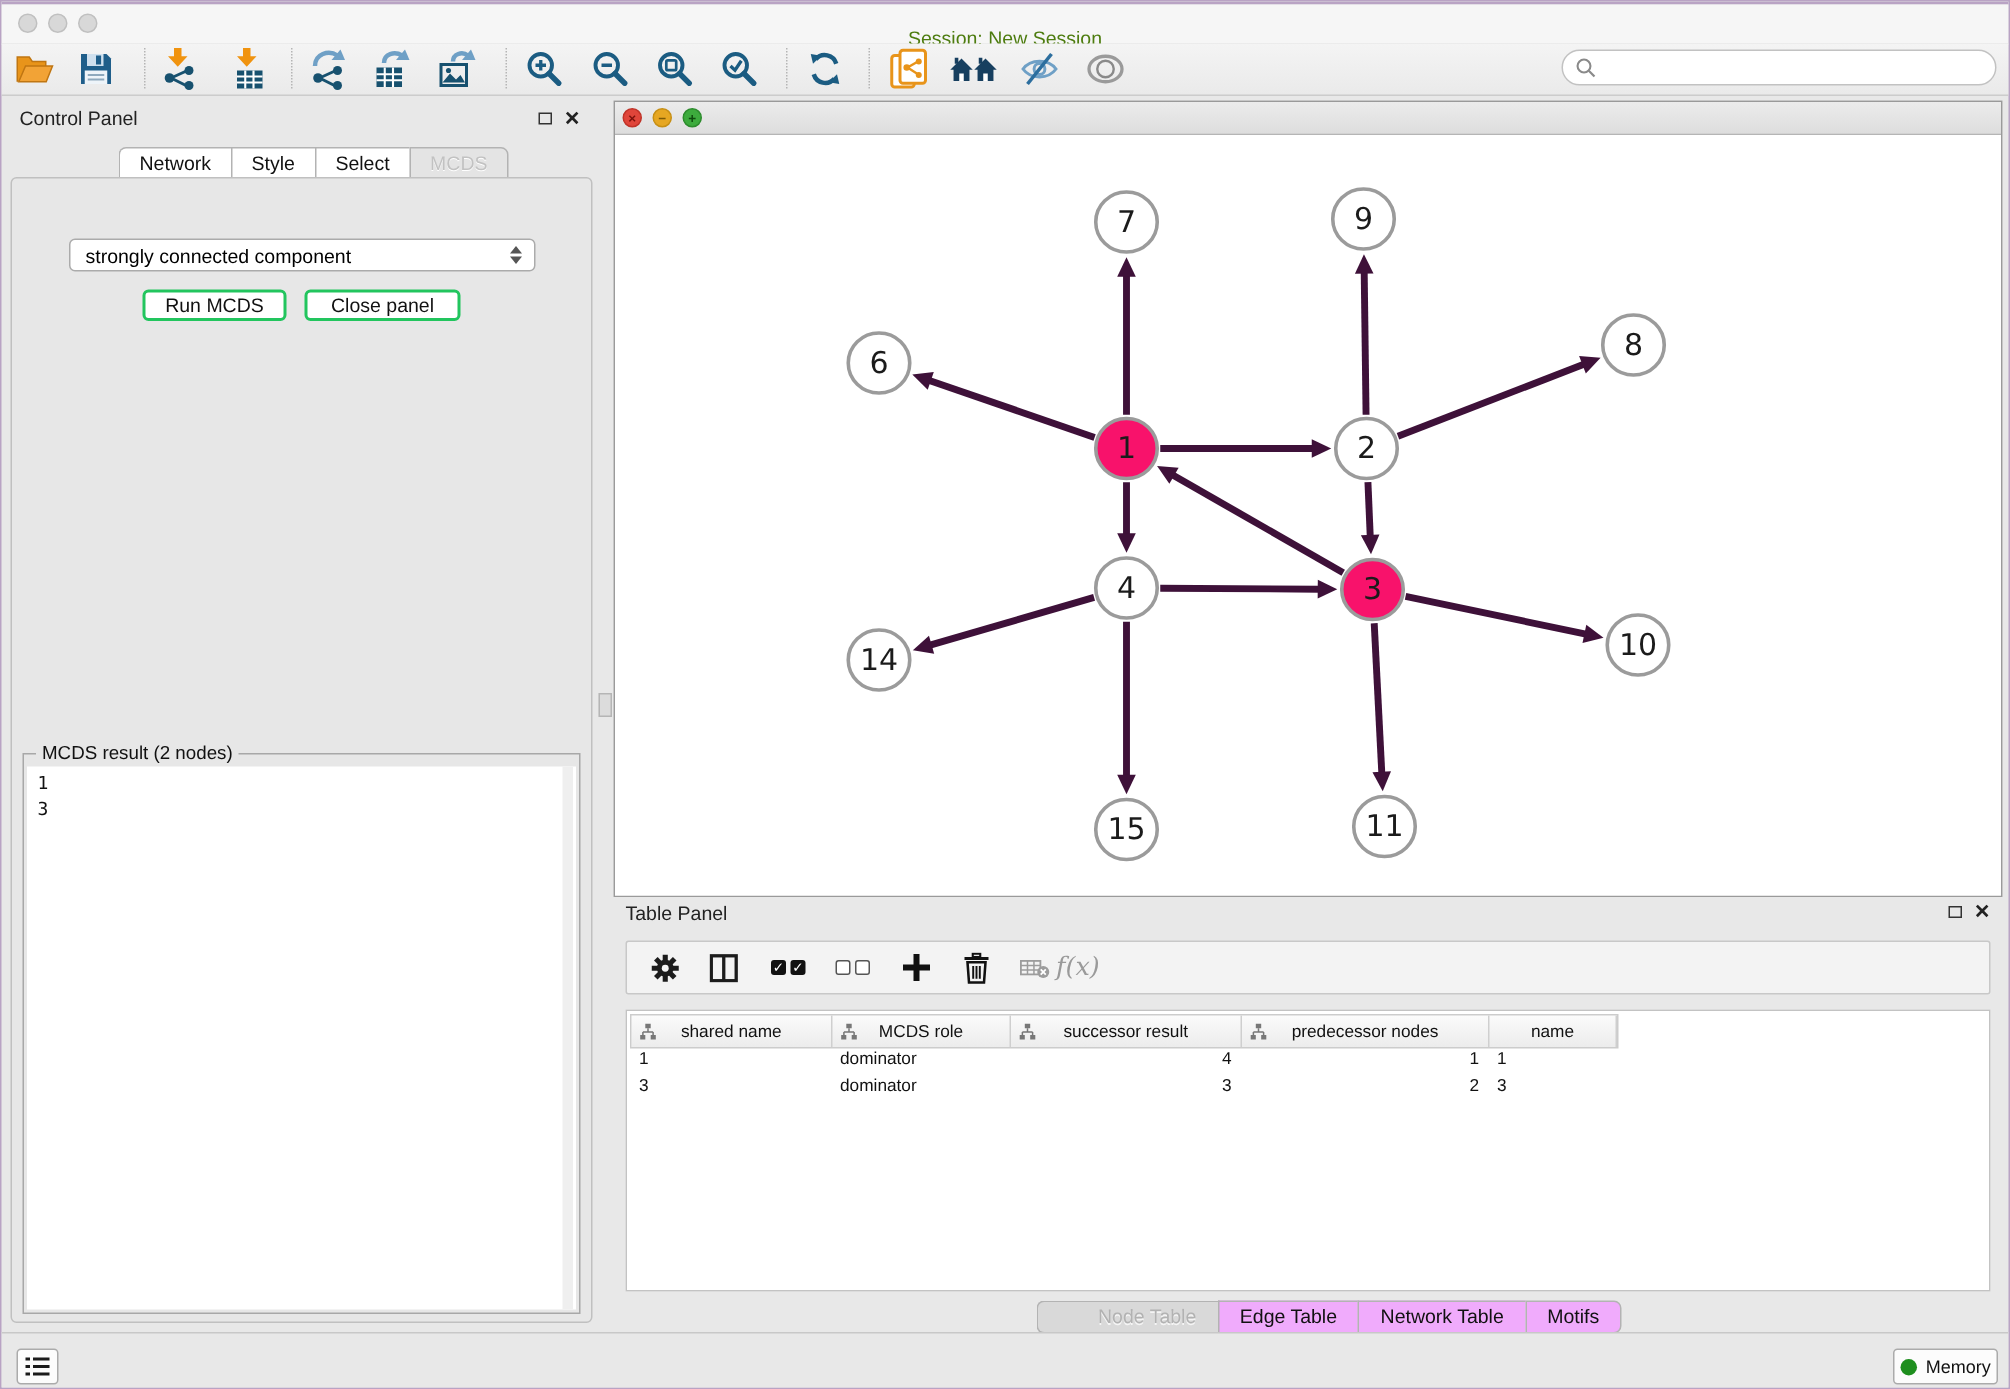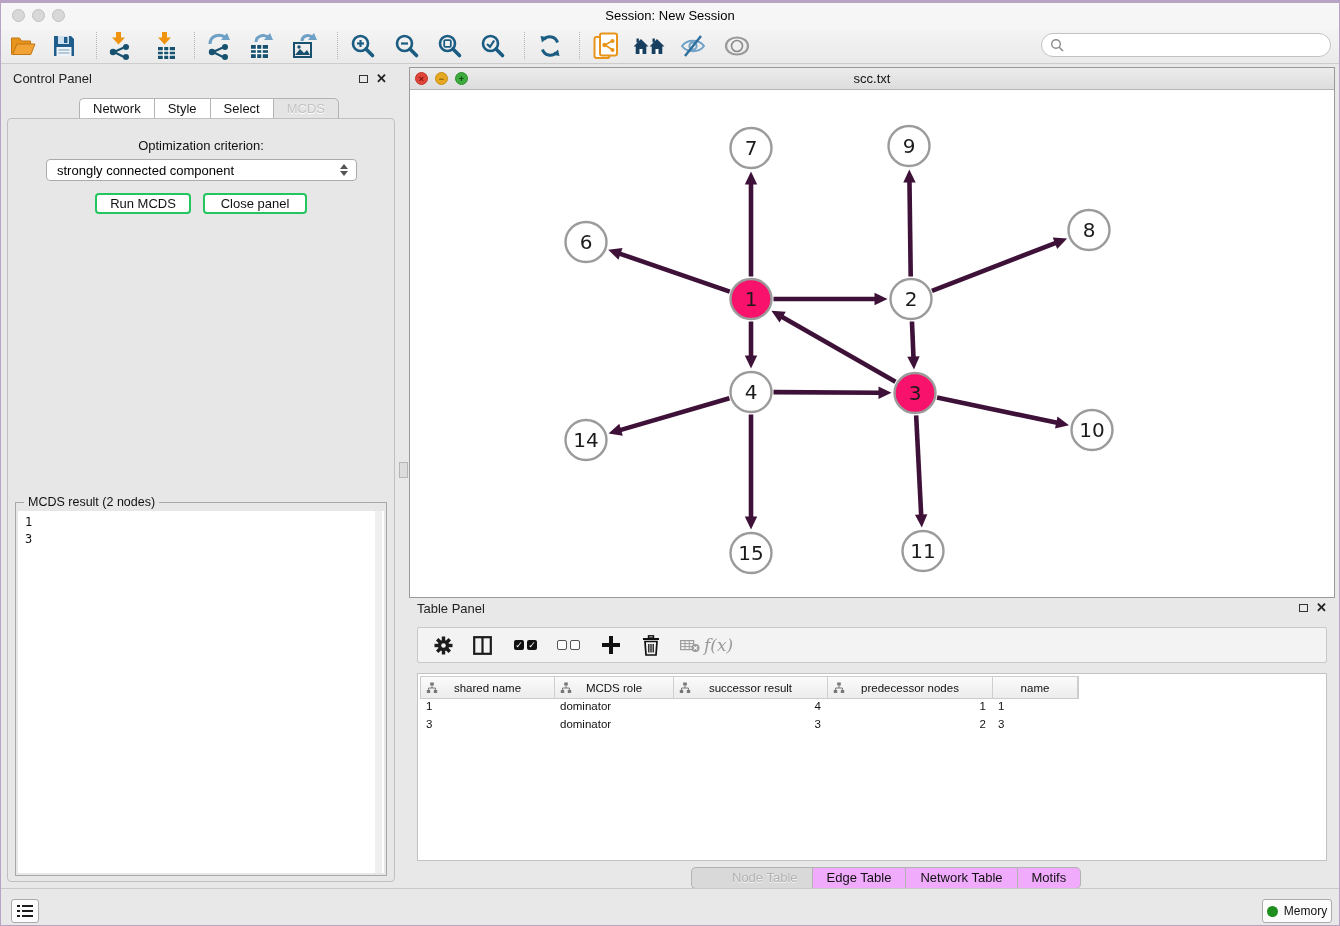--- a/index.html
+++ b/index.html
@@ -4,21 +4,21 @@
 <style>
   html,body{margin:0;padding:0;}
   .app{position:relative;width:1340px;height:926px;background:#e8e8e8;
        font-family:"Liberation Sans",sans-serif;overflow:hidden;
        border:1px solid #b9a3c4;box-sizing:border-box;}
   .app::before{content:"";position:absolute;left:0;top:0;width:100%;height:2px;background:#b9a3c4;}
 
   
   .titlebar{position:absolute;left:0;top:2px;width:100%;height:26px;background:#f6f6f6;border-bottom:1px solid #d0d0d0;}
   .tl-dot{position:absolute;top:6px;width:13px;height:13px;border-radius:50%;background:#d8d8d8;border:1px solid #c0c0c0;box-sizing:border-box;}
-  .app-title{position:absolute;top:5px;width:100%;text-align:center;font-size:13px;color:#000000;}
+  .app-title{position:absolute;top:15px;width:100%;text-align:center;font-size:13px;color:#4d7c0f;}
 
   
   .toolbar{position:absolute;left:0;top:28px;width:100%;height:34px;background:linear-gradient(#f4f4f4,#eaeaea);border-bottom:1px solid #cccccc;}
   .tbicon{position:absolute;top:1px;width:32px;height:32px;display:flex;align-items:center;justify-content:center;cursor:pointer;}
   .tbsep{position:absolute;top:3px;height:27px;width:0;border-left:1px dotted #b5b5b5;}
   .searchbox{position:absolute;left:1040px;top:4px;width:290px;height:24px;background:#ffffff;border:1px solid #c2c2c2;border-radius:12px;display:flex;align-items:center;box-sizing:border-box;}
   .searchbox input{border:none;outline:none;background:transparent;font-size:12px;flex:1;margin-left:4px;font-family:"Liberation Sans",sans-serif;}
   .searchbox svg{margin-left:8px;}
 
   
@@ -276,21 +276,20 @@
     <span class="float-icon"></span>
     <span class="close-icon"></span>
   </div>
   <div class="ctrl-tabs" id="ctrl-tabs">
       <div class="tab">Network</div>
       <div class="tab">Style</div>
       <div class="tab">Select</div>
       <div class="tab active">MCDS</div>
     </div>
   <div class="ctrl-body"></div>
-  <div class="opt-label">Optimization criterion:</div>
   <div class="dropdown">
     <span class="val">strongly connected component</span>
     <span class="stepper">
         <i class="up"></i>
         <i class="down"></i>
       </span>
   </div>
   <div class="btn" style="left:94px;top:192px;width:96px">Run MCDS</div>
   <div class="btn" style="left:202px;top:192px;width:104px">Close panel</div>
 
@@ -304,21 +303,20 @@
   </div>
 
   <div class="vgrip"></div>
   <div class="hgrip"></div>
 
   <div class="netwin">
     <div class="netwin-titlebar">
       <span class="traffic t-red" style="left:5px">×</span>
       <span class="traffic t-yellow" style="left:25px">−</span>
       <span class="traffic t-green" style="left:45px">+</span>
-      <div class="netwin-title">scc.txt</div>
     </div>
     <svg class="netcanvas" id="netsvg" viewBox="0 0 924 507">
         <line x1="341" y1="186.5" x2="341" y2="93.5" stroke="#3e1139" stroke-width="4.6"></line>
         <polygon points="341,81.5 347.2,94.5 334.8,94.5" fill="#3e1139"></polygon>
         <line x1="319.7332203769693" y1="201.65329431204393" x2="209.55425229411512" y2="163.5914689743307" stroke="#3e1139" stroke-width="4.6"></line>
         <polygon points="198.21196982849875,159.67322594075412 212.52386806693104,158.05780995322695 208.47501693223526,169.77816850103054" fill="#3e1139"></polygon>
         <line x1="363.5" y1="209" x2="465.5" y2="209" stroke="#3e1139" stroke-width="4.6"></line>
         <polygon points="477.5,209 464.5,215.2 464.5,202.8" fill="#3e1139"></polygon>
         <line x1="341" y1="231.5" x2="341" y2="266.5" stroke="#3e1139" stroke-width="4.6"></line>
         <polygon points="341,278.5 334.8,265.5 347.2,265.5" fill="#3e1139"></polygon>

